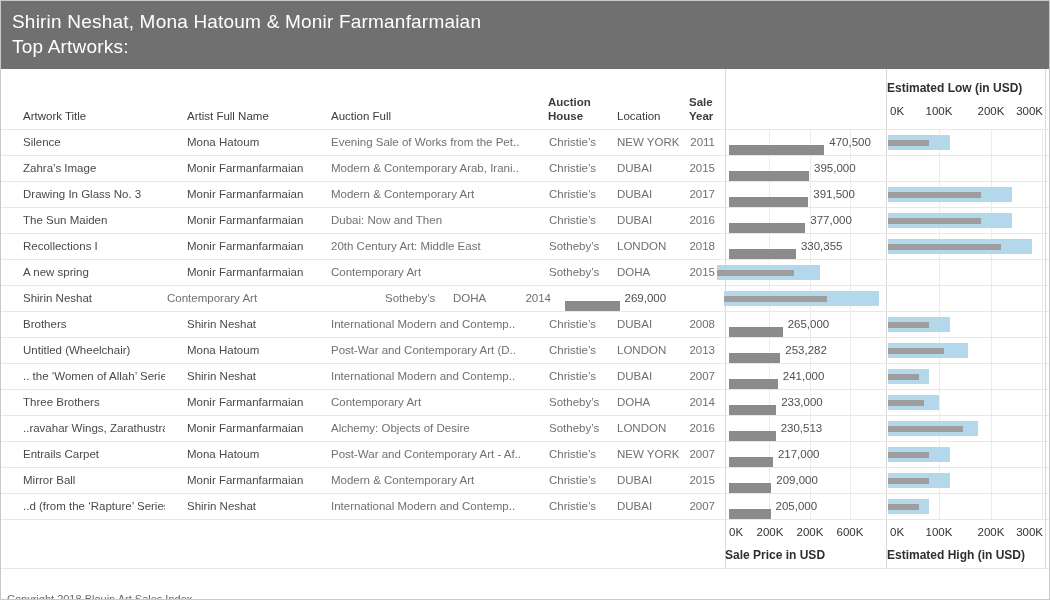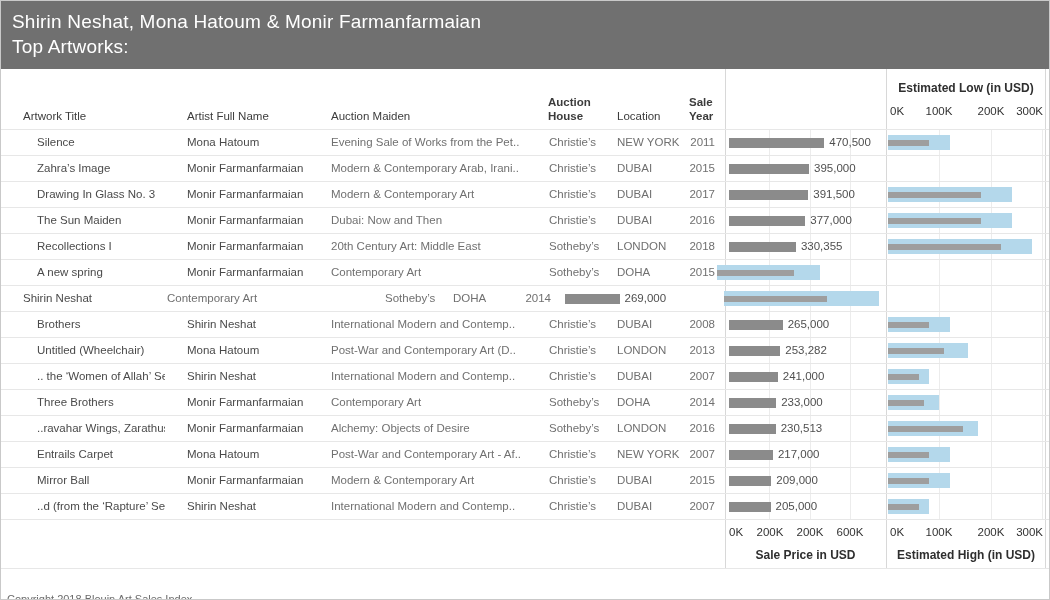--- a/index.html
+++ b/index.html
@@ -16,36 +16,36 @@
   .titlebar .tl{font-size:19px;line-height:25px;font-weight:400;letter-spacing:.2px;}
   
   .content{position:absolute;top:68px;left:0;width:1050px;height:500px;}
   .vdiv{position:absolute;top:0;height:500px;width:1px;background:#d8d8d8;}
   .vgrid{position:absolute;top:60px;height:390px;width:1px;background:#ececec;}
   .chart-bottom{position:absolute;top:499px;left:0;width:1048px;height:1px;background:#e7e7e7;}
   
   .colh{position:absolute;font-size:11.5px;color:#3c3c3c;line-height:14px;white-space:nowrap;}
   .colh.wrap{white-space:normal;font-weight:bold;}
   
-  .axis-title{position:absolute;font-size:12px;font-weight:bold;color:#2f2f2f;text-align:center;}
+  .axis-title{position:absolute;font-size:12px;font-weight:bold;color:#2f2f2f;text-align:left;}
   .tick{position:absolute;font-size:11.5px;color:#333;white-space:nowrap;}
   .tick.center{transform:translateX(-50%);}
   .tick.right{transform:translateX(-100%);}
   
   .rows{position:absolute;top:60px;left:0;width:1050px;border-top:1px solid #e7e7e7;}
   .row{display:flex;height:25px;border-bottom:1px solid #e7e7e7;align-items:center;}
   .c{display:block;box-sizing:border-box;white-space:nowrap;overflow:hidden;
      font-size:11.5px;height:25px;line-height:25px;}
-  .c-title  {width:164px;padding-left:36px;color:#4a4a4a;}
+  .c-title  {width:164px;padding-left:22px;color:#4a4a4a;}
   .c-artist {width:148px;padding-left:22px;color:#4a4a4a;}
   .c-auction{width:208px;padding-left:18px;color:#707070;}
   .c-house  {width:92px; padding-left:28px;color:#707070;}
   .c-loc    {width:70px; padding-left:4px; color:#707070;}
   .c-year   {width:32px; text-align:right;  color:#707070;}
-  .c-sale   {width:161px;margin-left:10px;position:relative;display:flex;align-items:center;padding-left:4px;}
+  .c-sale   {width:161px;margin-left:10px;position:relative;display:flex;align-items:flex-end;padding-left:4px;}
   .c-est    {width:159px;position:relative;}
   .bar-sale {display:block;height:10px;background:#8b8b8b;flex:none;}
   .bar-label{margin-left:5px;font-size:11.5px;color:#4f4f4f;line-height:25px;}
   .bar-high{position:absolute;left:1.5px;top:5px;height:15px;background:#b4d8eb;}
   .bar-low {position:absolute;left:1.5px;top:9.5px;height:6px;background:#9e9e9e;}
   
   .footer{position:absolute;top:568px;left:0;width:1050px;height:32px;}
   .copyright{position:absolute;left:6px;top:24px;font-size:11px;color:#6b6b6b;}
 </style>
 </head>
@@ -67,21 +67,21 @@
     <div class="vgrid" style="left:768px"></div>
     <div class="vgrid" style="left:809px"></div>
     <div class="vgrid" style="left:849px"></div>
 
     <div class="vgrid" style="left:938px"></div>
     <div class="vgrid" style="left:990px"></div>
     <div class="vgrid" style="left:1041px"></div>
 
     <div class="colh" style="left:22px;top:40px">Artwork Title</div>
     <div class="colh" style="left:186px;top:40px">Artist Full Name</div>
-    <div class="colh" style="left:330px;top:40px">Auction Maiden</div>
+    <div class="colh" style="left:330px;top:40px">Auction Full</div>
     <div class="colh wrap" style="left:547px;top:26px;width:50px">Auction House</div>
     <div class="colh" style="left:616px;top:40px">Location</div>
     <div class="colh wrap" style="left:688px;top:26px;width:30px">Sale Year</div>
 
     <div class="axis-title" style="left:886px;top:12px;width:158px">Estimated Low (in USD)</div>
     <div class="tick" style="left:889px;top:36px">0K</div>
     <div class="tick center" style="left:938px;top:36px">100K</div>
     <div class="tick center" style="left:990px;top:36px">200K</div>
     <div class="tick right" style="left:1042px;top:36px">300K</div>
 

